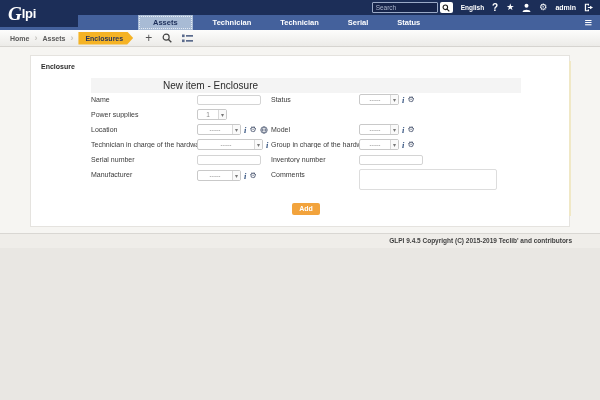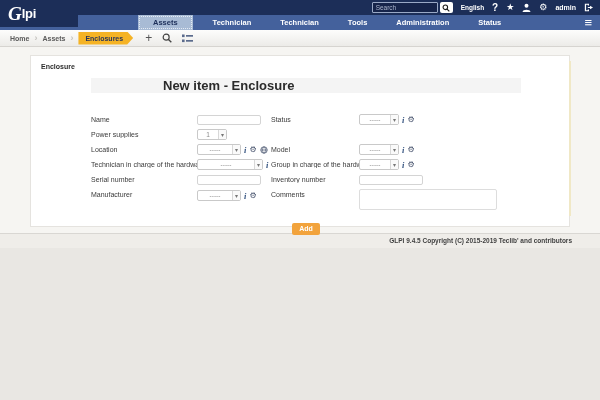--- a/index.html
+++ b/index.html
@@ -61,21 +61,21 @@
   .content { height:186px; background:#f6f5f2; padding-top:8px; }
   .panel {
     width:540px; height:172px; margin:0 auto; position:relative;
     background:#fff; border:1px solid #e5e3df;
   }
   .panel::after { content:""; position:absolute; right:-2px; top:5px; bottom:10px; width:2px; background:#f0e8c6; }
   .side-tab { position:absolute; left:10px; top:7px; font-size:7px; font-weight:bold; color:#2c2c2c; cursor:pointer; }
   .form { position:absolute; left:60px; top:22px; width:430px; }
   .form-header {
     height:15px; background:#f4f4f4; display:flex; align-items:center;
-    padding-left:72px; font-size:13px; font-weight:bold; color:#2b2b2b; margin-bottom:20px;
+    padding-left:72px; font-size:10px; font-weight:normal; color:#2b2b2b; margin-bottom:0;
   }
   .frow { display:grid; grid-template-columns:106px 74px 88px 1fr; align-items:center; height:13px; margin-bottom:2px; }
   .frow.tall { height:auto; align-items:start; min-height:24px; }
   .frow.tall .flabel { padding-top:3px; }
   .flabel { font-size:7px; color:#3a3a3a; white-space:nowrap; overflow:hidden; }
   .fieldwrap { display:flex; align-items:center; }
   .finput { height:10px; width:64px; border:1px solid #d4d4d4; border-radius:2px; font-size:7px; padding:0 2px; background:#fff; color:#333; }
   .dd { display:inline-flex; align-items:center; height:11px; border:1px solid #c9c9c9; border-radius:2px; background:#fff; cursor:pointer; }
   .ddv { flex:1; font-size:6.5px; color:#8a8a8a; padding:0 3px; text-align:center; overflow:hidden; white-space:nowrap; }
   .dda { font-size:6px; color:#777; border-left:1px solid #d8d8d8; padding:0 2px; height:100%; display:flex; align-items:center; background:#fafafa; }
@@ -135,22 +135,21 @@
             <path d="M7.2 2.8 l3.6 2.2 -3.6 2.2 v-1.5 H4.6 v-1.4 h2.6 Z" fill="#fff"></path>
           </svg>
       </span>
     </div>
   </div>
 
   <div class="navbar">
     <div class="nav-item selected">Assets</div>
     <div class="nav-item">Technician</div>
     <div class="nav-item">Technician</div>
-    <div class="nav-item">Tools</div>
-    <div class="nav-item">Administration</div>
+    <div class="nav-item">Serial</div>
     <div class="nav-item">Status</div>
     <div class="hamburger">≡</div>
   </div>
 
   <div class="breadcrumb-bar">
     <span class="bc-item">Home</span>
     <span class="bc-sep">›</span>
     <span class="bc-item">Assets</span>
     <span class="bc-sep">›</span>
     <span class="bc-current">Enclosures</span>

